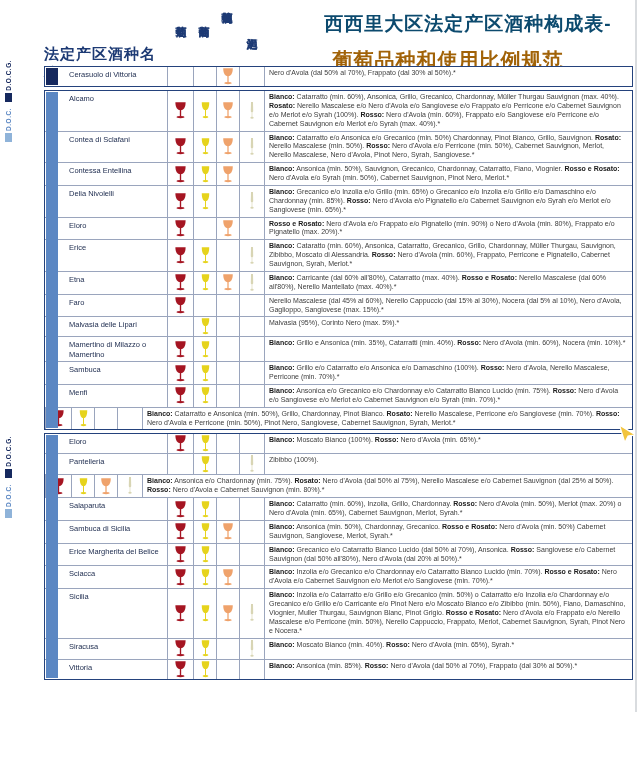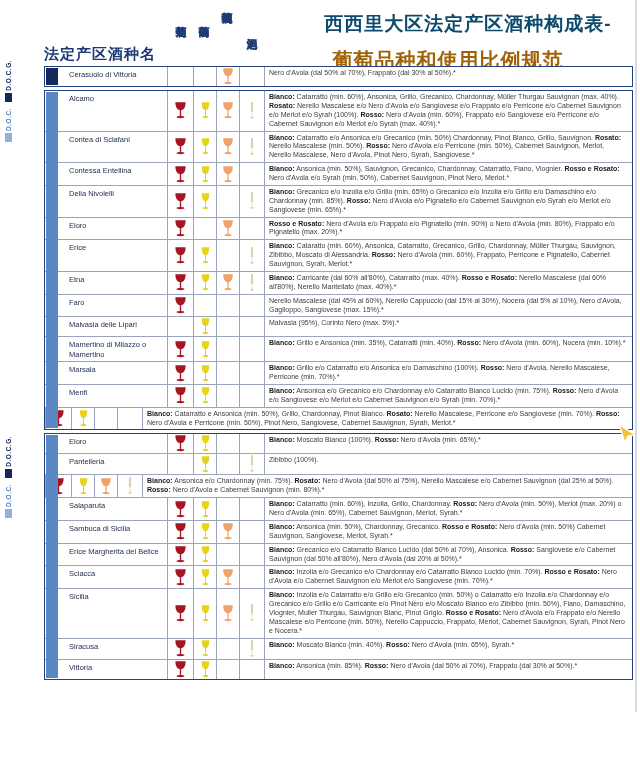--- a/index.html
+++ b/index.html
@@ -315,21 +315,21 @@
             <svg viewBox="0 0 20 30" preserveAspectRatio="none" width="11" height="19" class="glass" style="color: rgb(230, 211, 28);">
               <use href="#glass-goblet"></use>
             </svg>
           </div>
     <div class="gcell gc2"></div>
     <div class="gcell gc3"></div>
     <div class="reg"><b>Bianco:</b><span> Grillo e Ansonica (min. 35%), Catarratti (min. 40%). </span><b>Rosso:</b><span> Nero d'Avola (min. 60%), Nocera (min. 10%).*</span></div>
   </div>
 
   <div class="row">
-    <div class="name">Marsala</div>
+    <div class="name">Sambuca</div>
     <div class="gcell gc0">
             <svg viewBox="0 0 20 30" preserveAspectRatio="none" width="15" height="19" class="glass" style="color: rgb(165, 21, 34);">
               <use href="#glass-goblet"></use>
             </svg>
           </div>
     <div class="gcell gc1">
             <svg viewBox="0 0 20 30" preserveAspectRatio="none" width="11" height="19" class="glass" style="color: rgb(230, 211, 28);">
               <use href="#glass-goblet"></use>
             </svg>
           </div>

